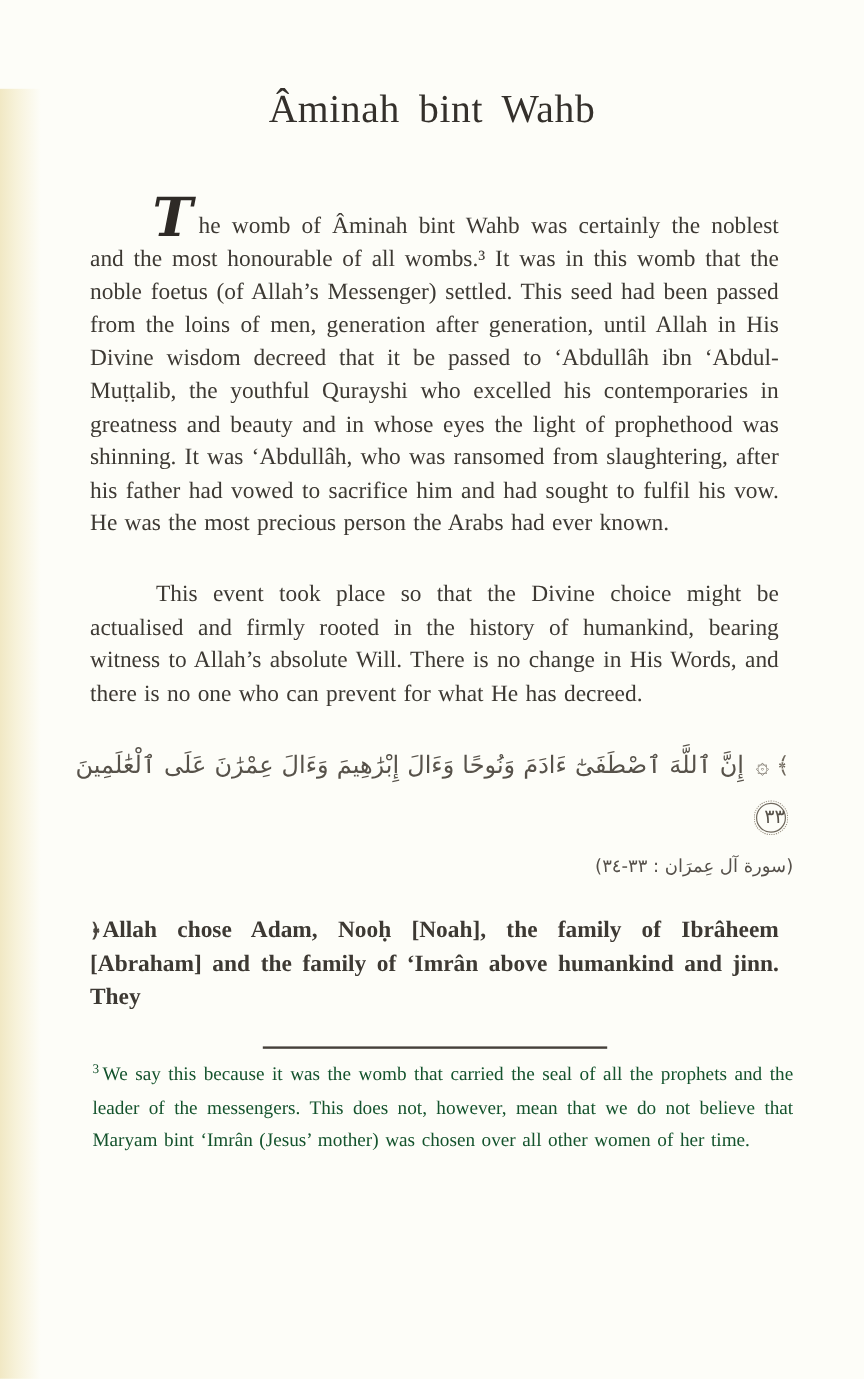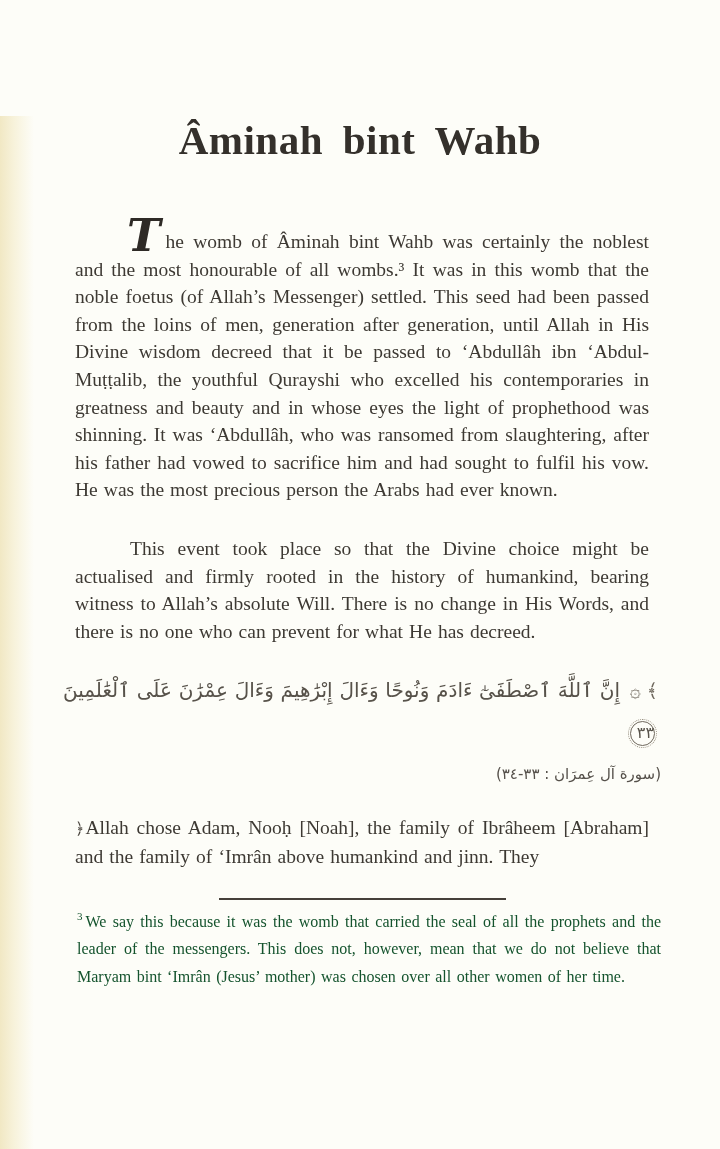--- a/index.html
+++ b/index.html
@@ -19,24 +19,24 @@
     color: #3d3933;
   }
   .page-edge {
     position: absolute;
     left: 0; top: 0;
     width: 34px; height: 100%;
     background: linear-gradient(to right, #f1e8c4 0%, #f7f2da 40%, rgba(253,253,248,0) 100%);
     pointer-events: none;
   }
   .chapter-title {
-    margin: 116px 0 0 0;
+    margin: 74px 0 0 0;
     text-align: center;
-    font-size: 41px;
-    font-weight: bold;
+    font-size: 33px;
+    font-weight: normal;
     letter-spacing: 0.5px;
     word-spacing: 0.22em;
     color: #34302b;
   }
   .content {
     margin: 0 59px 0 63px;
   }
   .body-para {
     font-size: 19.5px;
     line-height: 27.6px;
@@ -103,20 +103,21 @@
     margin: 0 3px;
   }
   .surah-reference {
     direction: rtl;
     font-size: 15px;
     color: #55504a;
     white-space: nowrap;
   }
   .translation-para {
     margin-top: 22px;
+    font-weight: bold;
   }
   .translation-open {
     font-family: "DejaVu Sans", sans-serif;
     font-size: 16px;
     color: #4a453e;
     margin-right: 1px;
   }
   .footnote-divider {
     margin-top: 27px;
     width: 287px;

